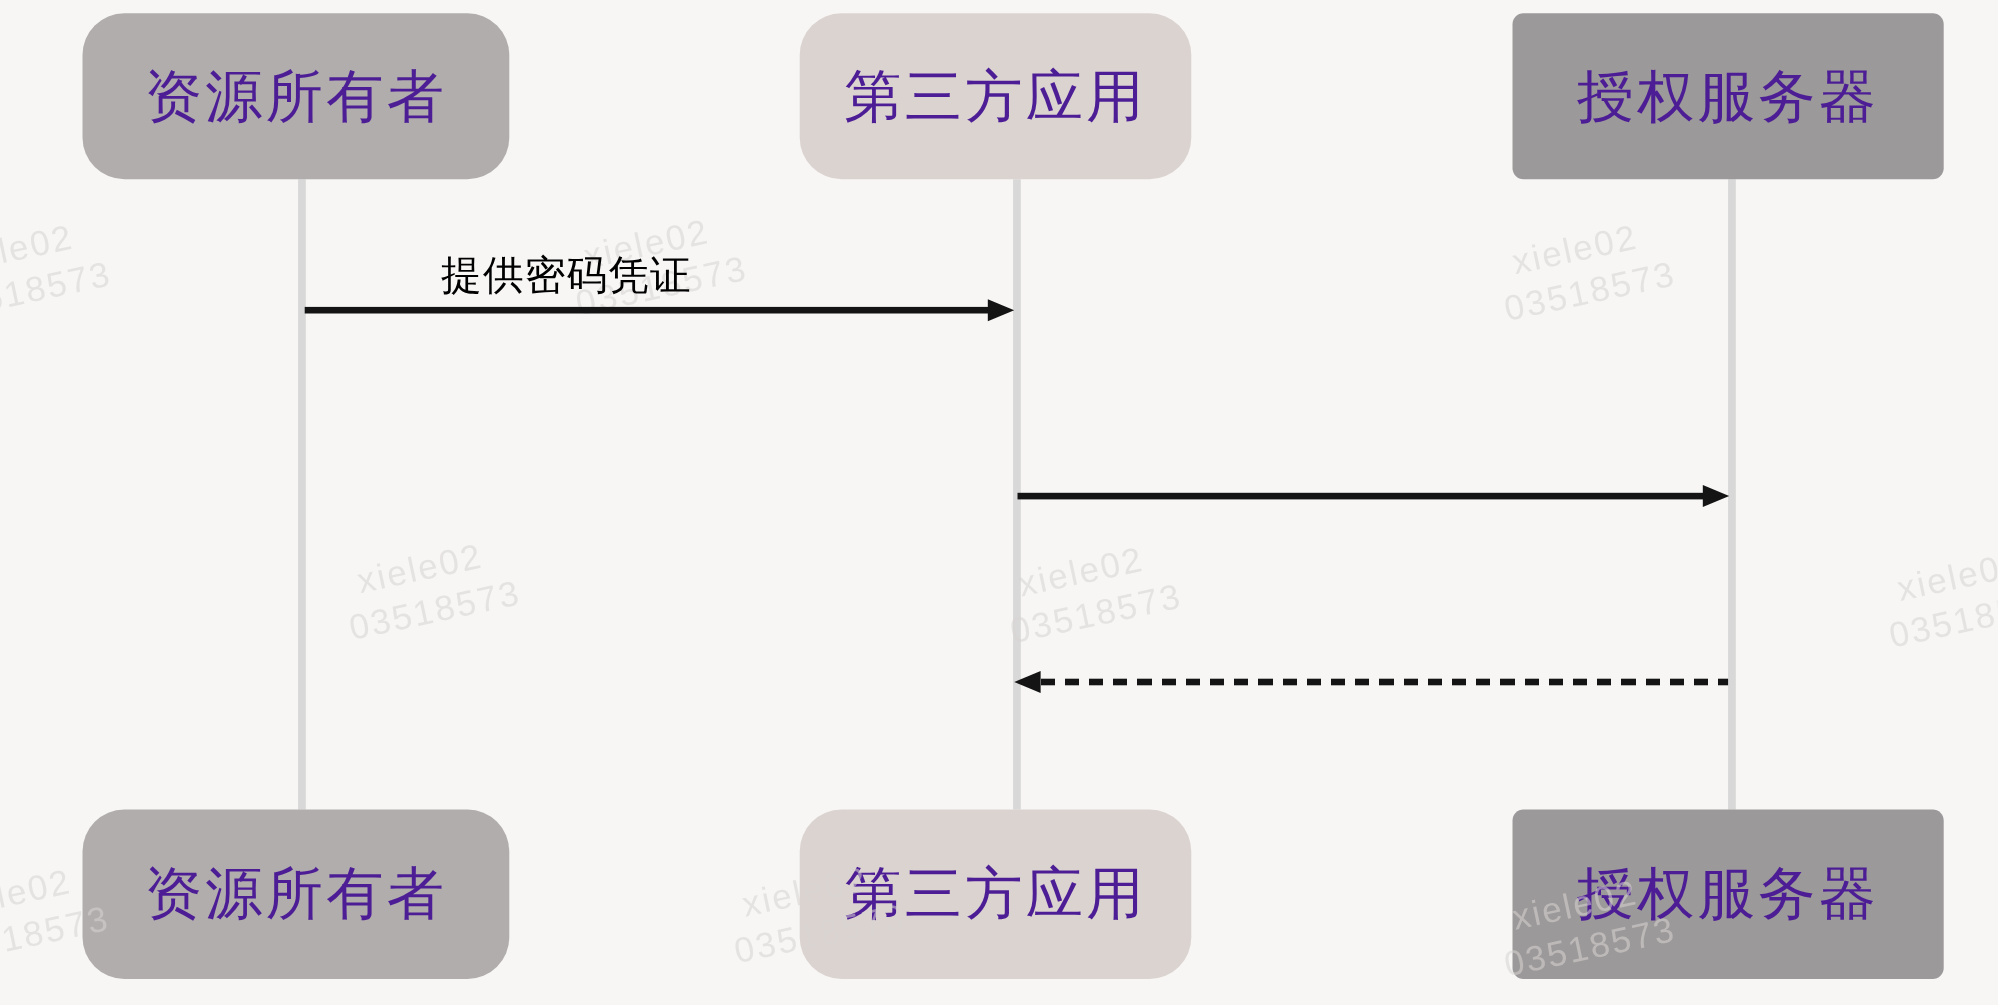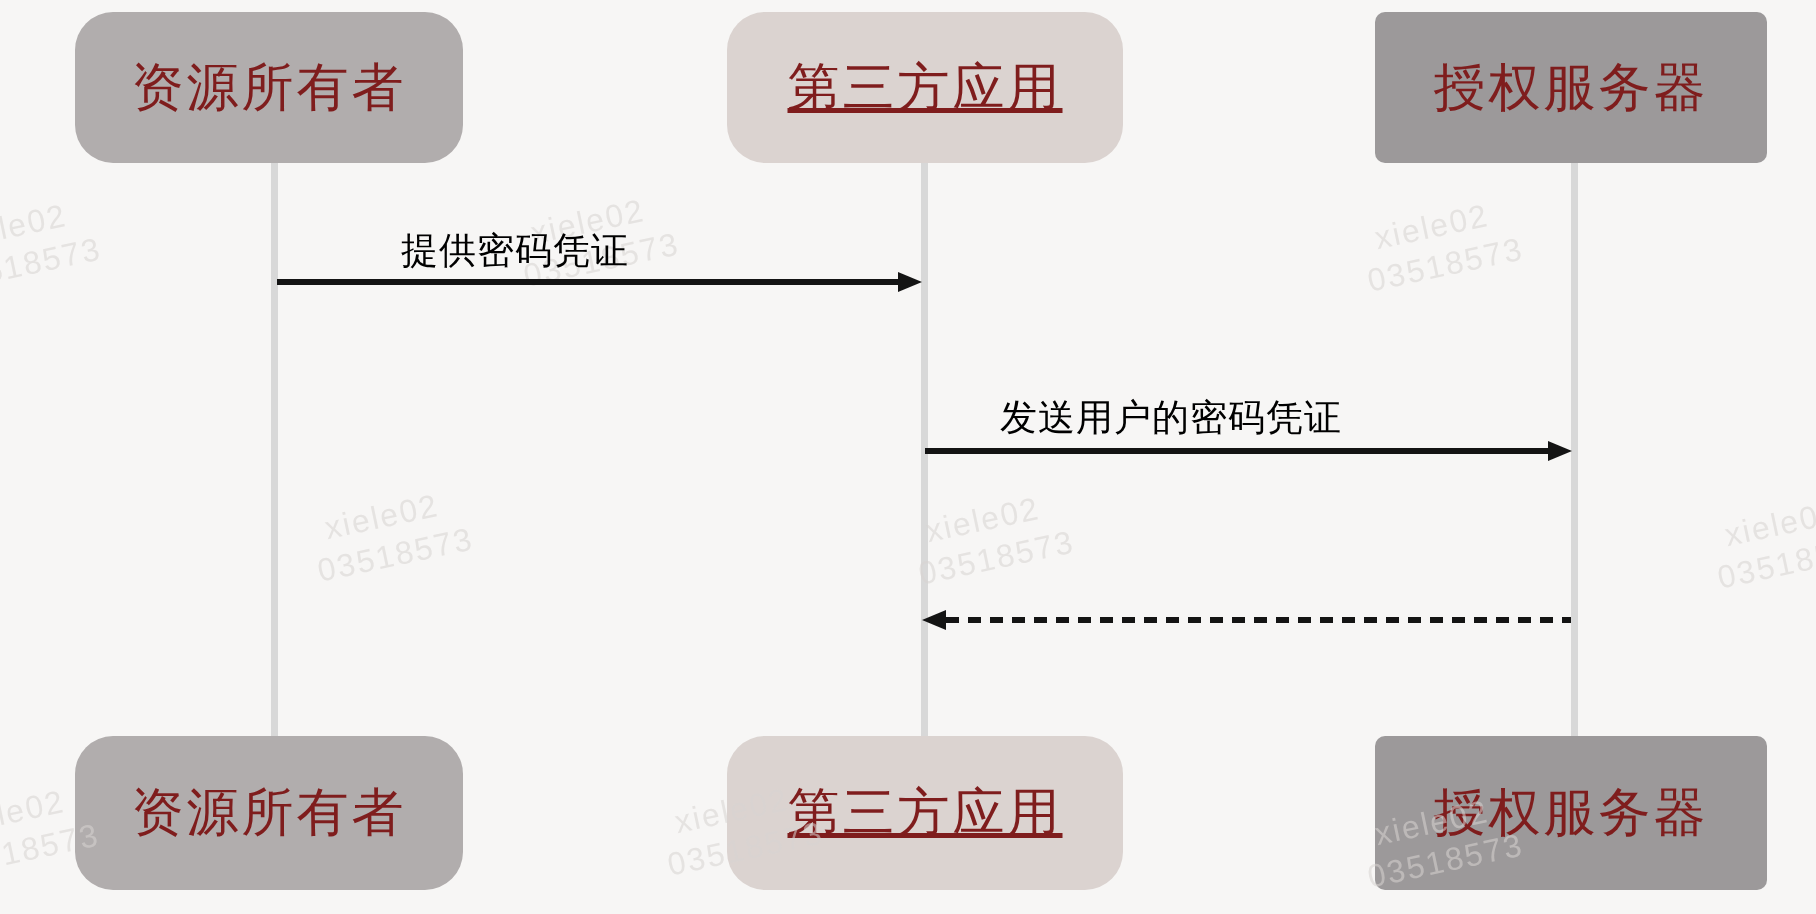--- a/index.html
+++ b/index.html
@@ -16,26 +16,26 @@
     background:#d8d8d8;
   }
   .lifeline.a1{left:271px;}
   .lifeline.a2{left:921px;}
   .lifeline.a3{left:1571px;}
 
   
   .box{
     position:absolute;border-radius:38px;
     display:flex;align-items:center;justify-content:center;
-    font-size:52px;color:#7f1d1d;letter-spacing:3px;white-space:nowrap;
+    font-size:52px;color:#4c1d95;letter-spacing:3px;white-space:nowrap;
   }
   .box.top{top:12px;height:151px;}
   .box.bottom{top:736px;height:154px;}
   .box.c1{left:75px;width:388px;}
-  .box.c2{left:727px;width:396px;text-decoration:underline;}
+  .box.c2{left:727px;width:356px;}
   .box.c3{left:1375px;width:392px;border-radius:10px;}
 
   
   .wm{
     position:absolute;
     color:#d8d4d2;opacity:.55;
     font-size:32px;line-height:40px;letter-spacing:2px;
     transform:rotate(-12deg);transform-origin:center center;
     white-space:nowrap;pointer-events:none;
   }
@@ -142,20 +142,19 @@
   </div>
   <div class="wm" id="wm9">
     <div class="l1">xiele02</div>
     <div class="l2">03518573</div>
   </div>
 
   <div class="msg-label" id="m1-label">提供密码凭证</div>
   <div class="msg-line" id="m1-line"></div>
   <div class="head right" id="m1-head"></div>
 
-  <div class="msg-label" id="m2-label">发送用户的密码凭证</div>
   <div class="msg-line" id="m2-line"></div>
   <div class="head right" id="m2-head"></div>
 
   <div class="msg-line dashed" id="m3-line"></div>
   <div class="head left" id="m3-head"></div>
 
 </div>
 
 </body></html>

